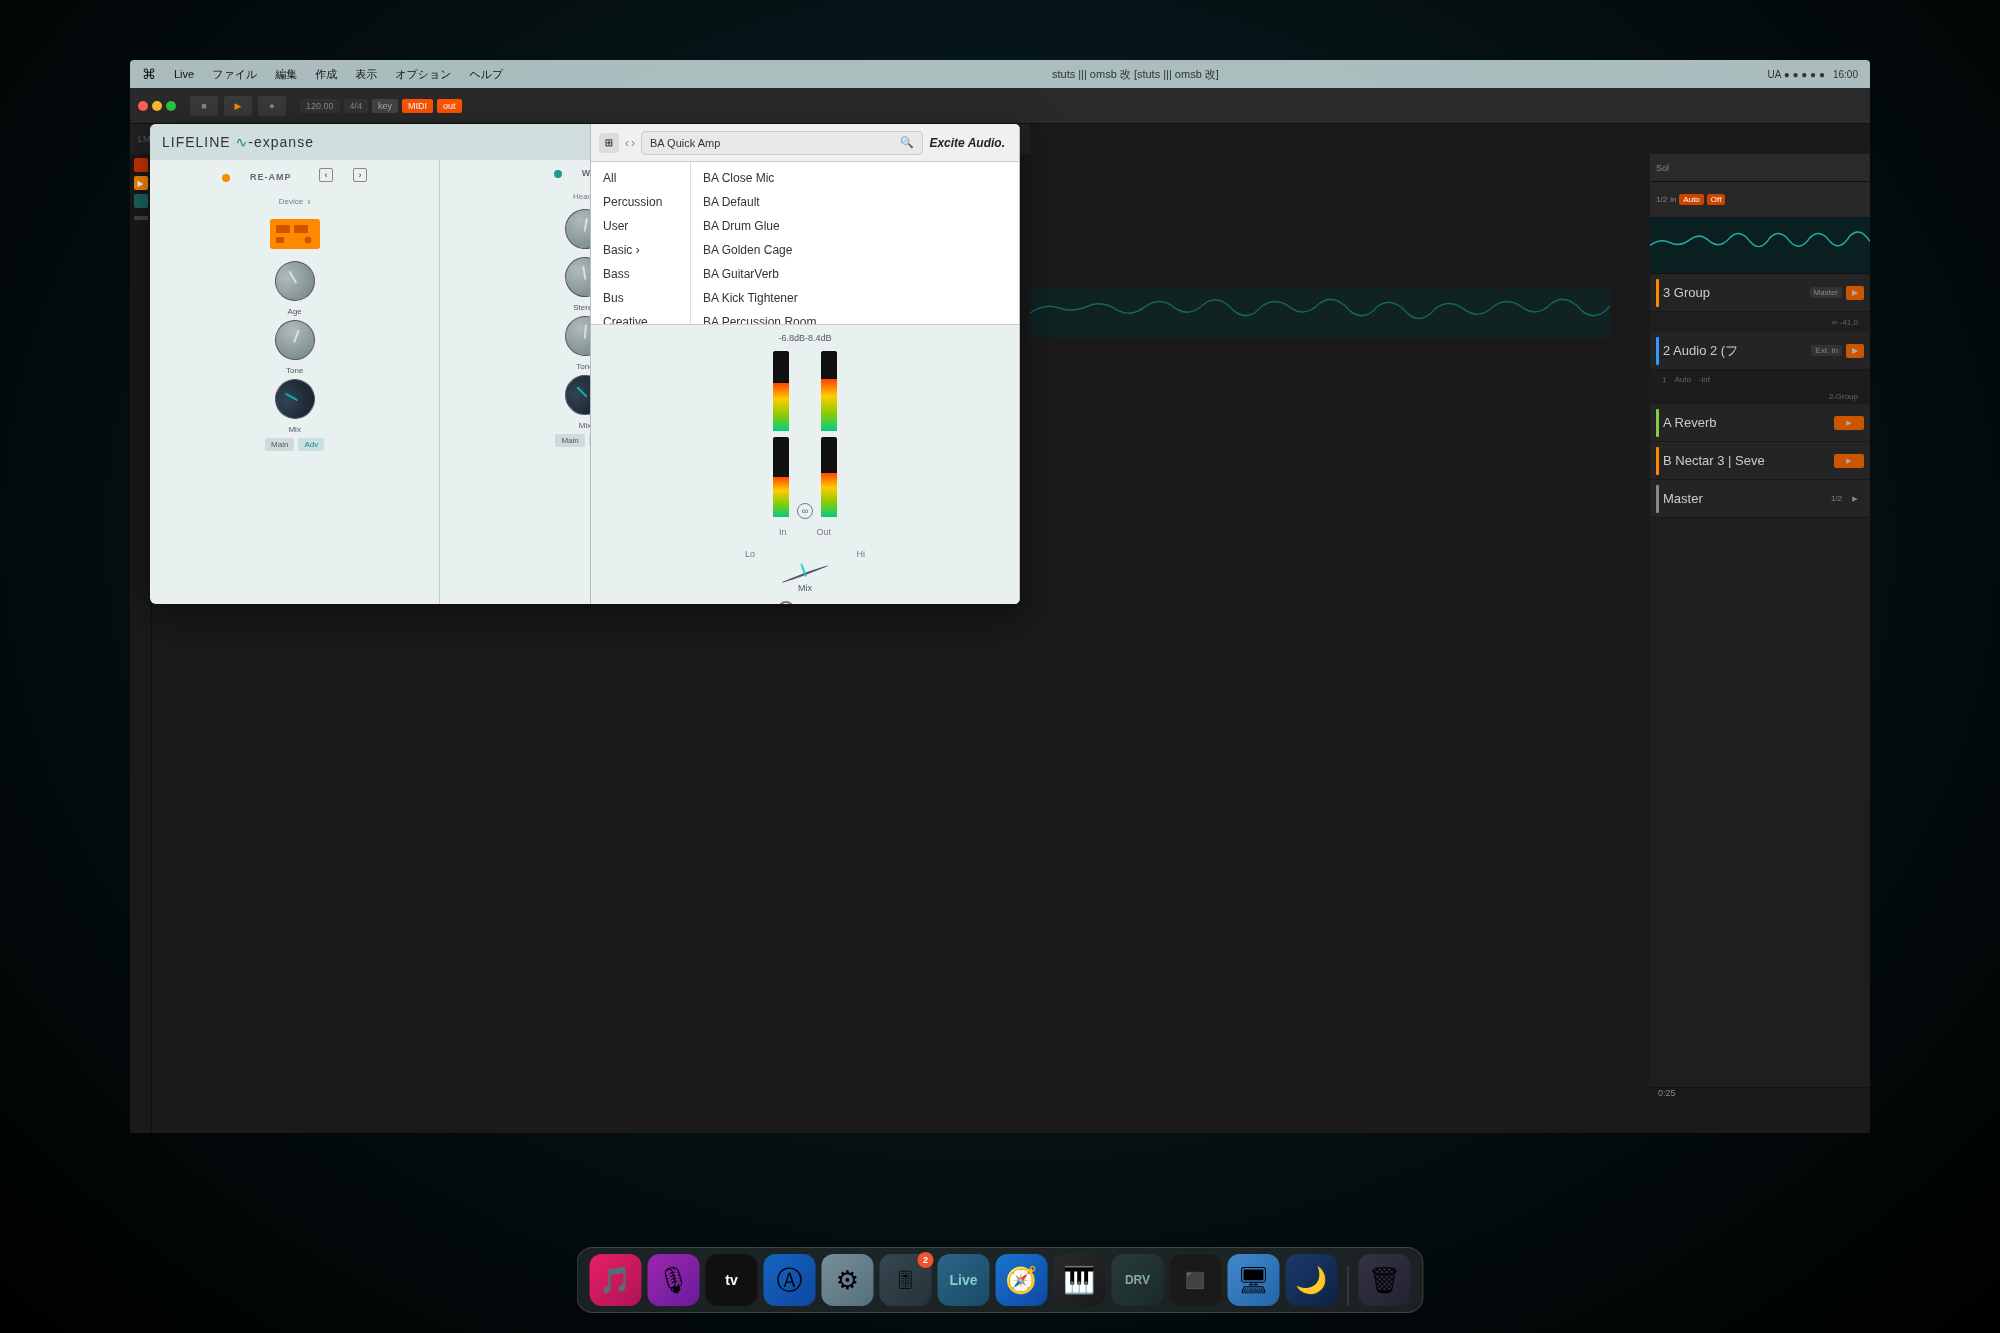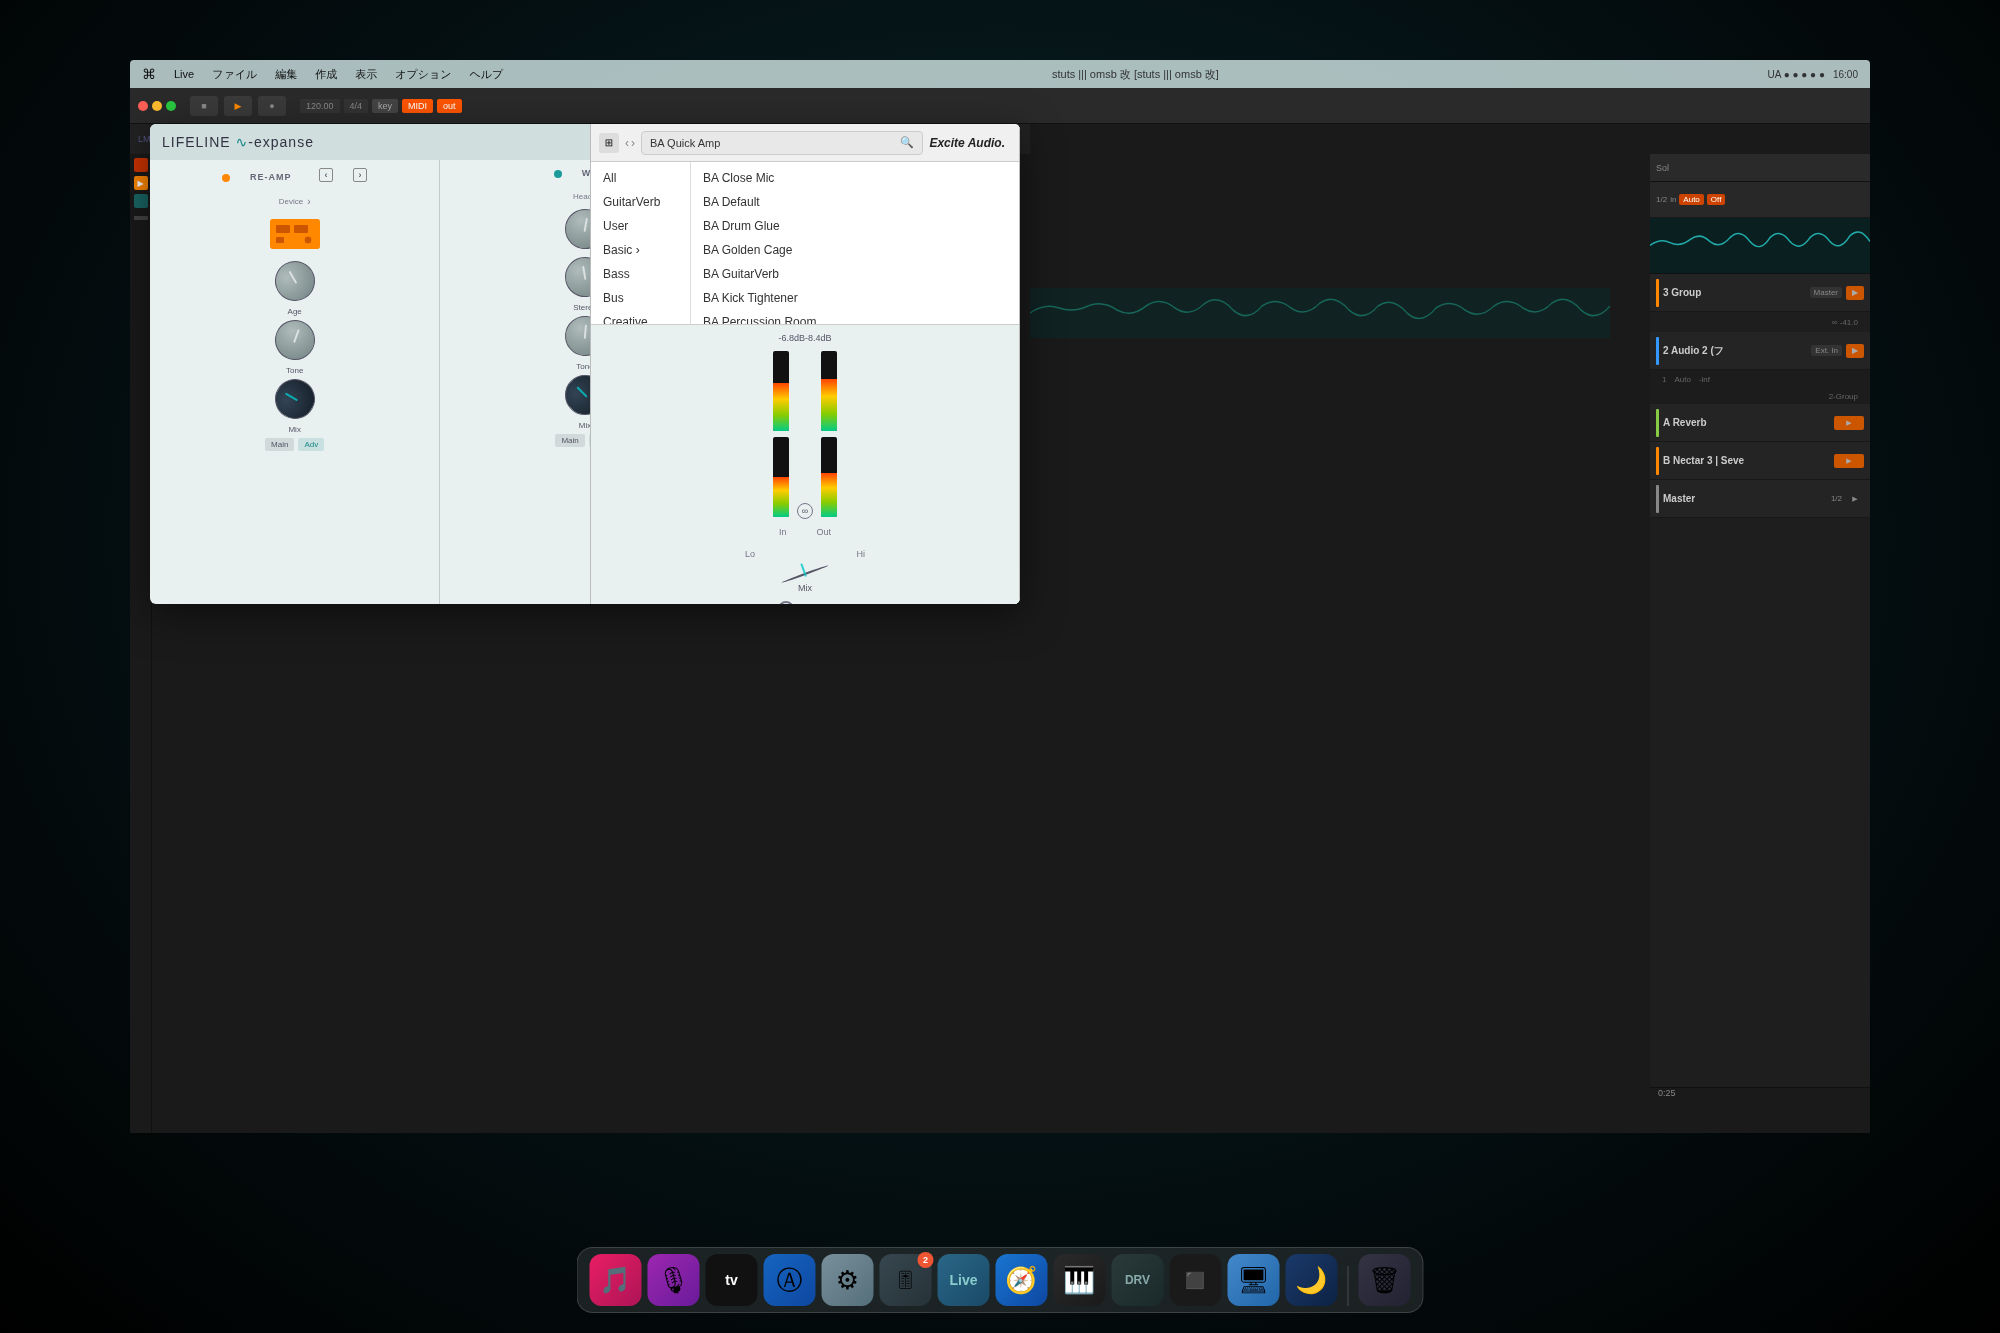--- a/index.html
+++ b/index.html
@@ -358,24 +358,23 @@
       position: relative;
     }
 
     .ableton-track .t-color {
       width: 3px;
       height: 28px;
       border-radius: 1px;
     }
 
     .ableton-track .t-name {
-      font-size: 10px;
+      font-size: 13px;
       color: #ccc;
       flex: 1;
-      font-weight: bold;
     }
 
     .ableton-track .t-btn {
       width: 18px;
       height: 14px;
       border-radius: 2px;
       font-size: 8px;
       color: #aaa;
       display: flex;
       align-items: center;
@@ -627,21 +626,21 @@
             <span>BA Quick Amp</span>
             <span style="color:#999;font-size:11px;">🔍</span>
           </div>
           <span class="excite-logo">Excite Audio.</span>
         </div>
 
         <div class="browser-body">
 
           <div class="category-list">
           <div class="category-item">All</div>
-              <div class="category-item">GuitarVerb</div>
+              <div class="category-item">Percussion</div>
               <div class="category-item">User</div>
               <div class="category-item">Basic ›</div>
               <div class="category-item">Bass</div>
               <div class="category-item">Bus</div>
               <div class="category-item">Creative</div>
               <div class="category-item">Drums</div>
               <div class="category-item">Guitar</div>
               <div class="category-item">Keys</div>
               <div class="category-item">Lite</div>
               <div class="category-item">Master</div>

